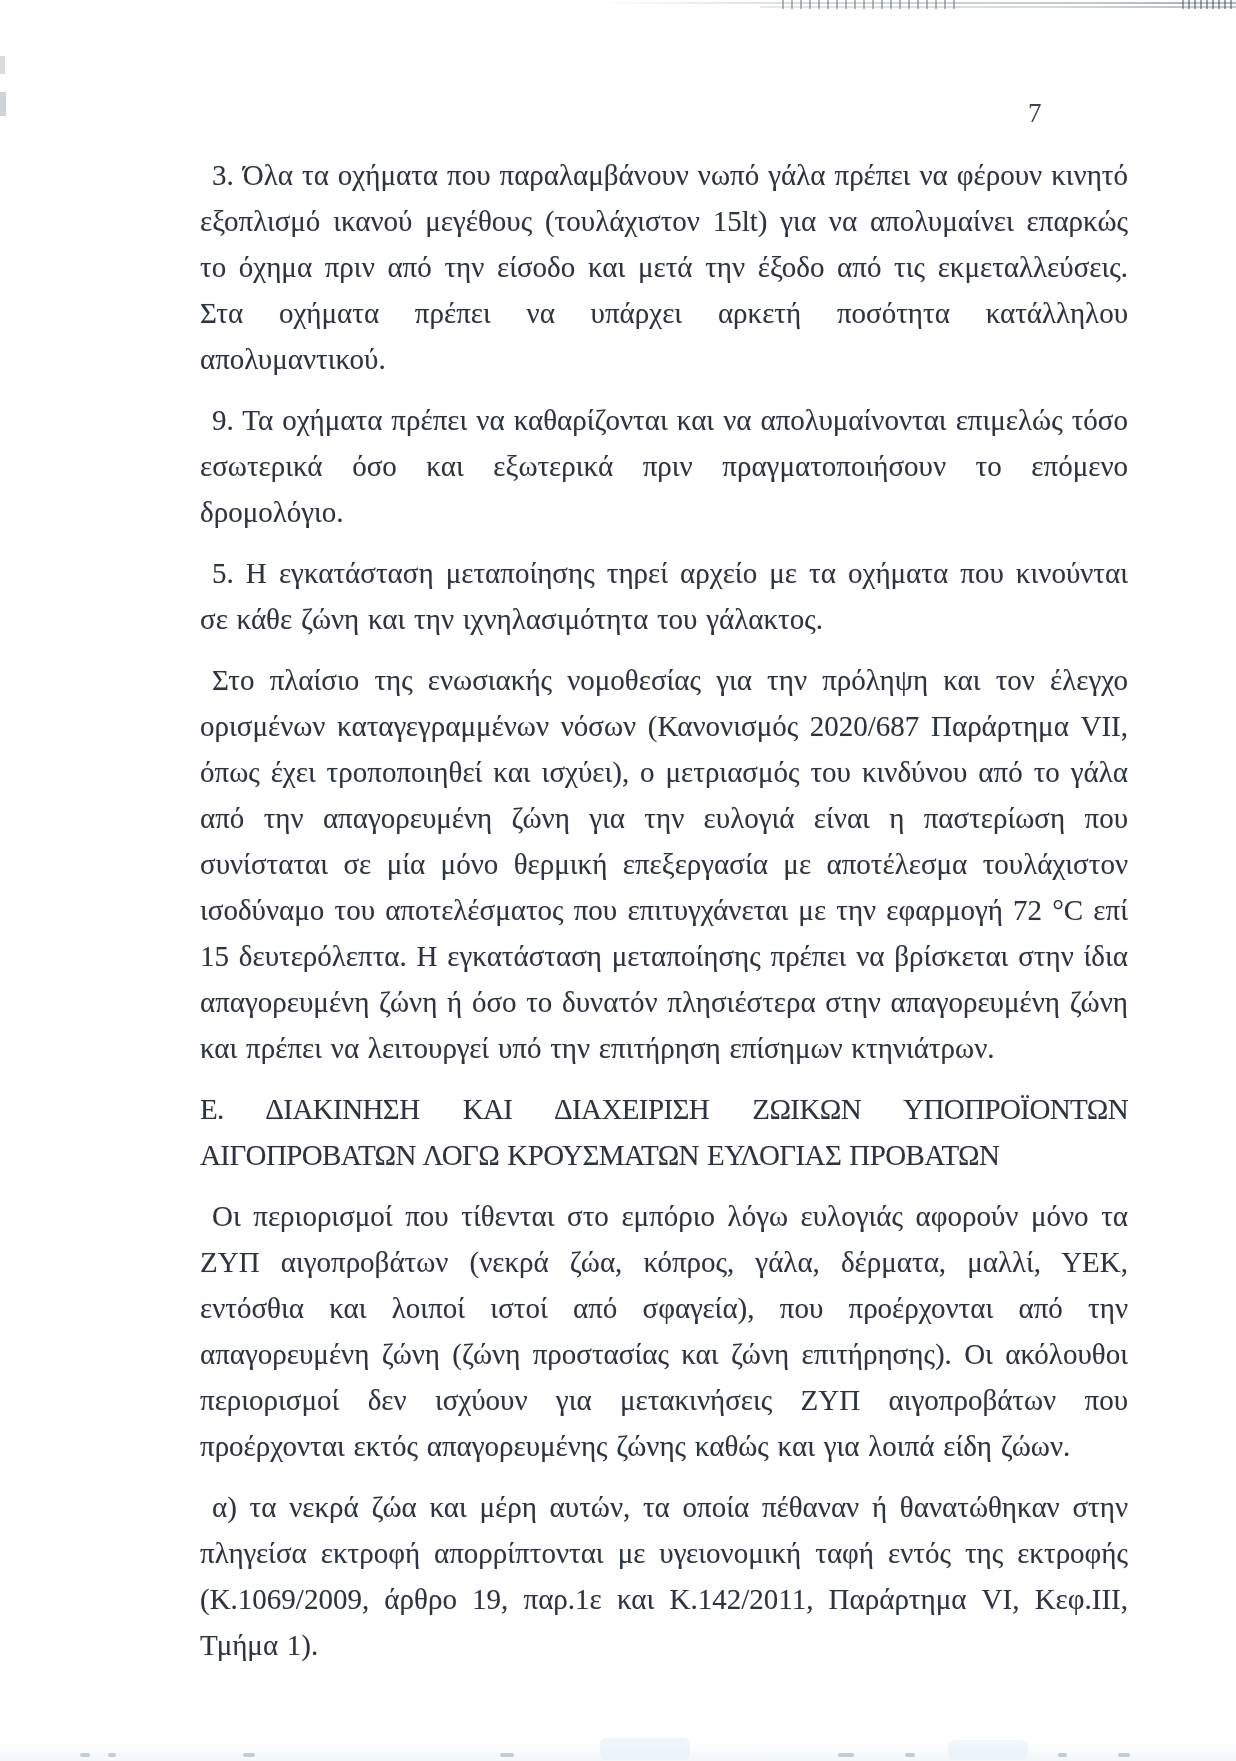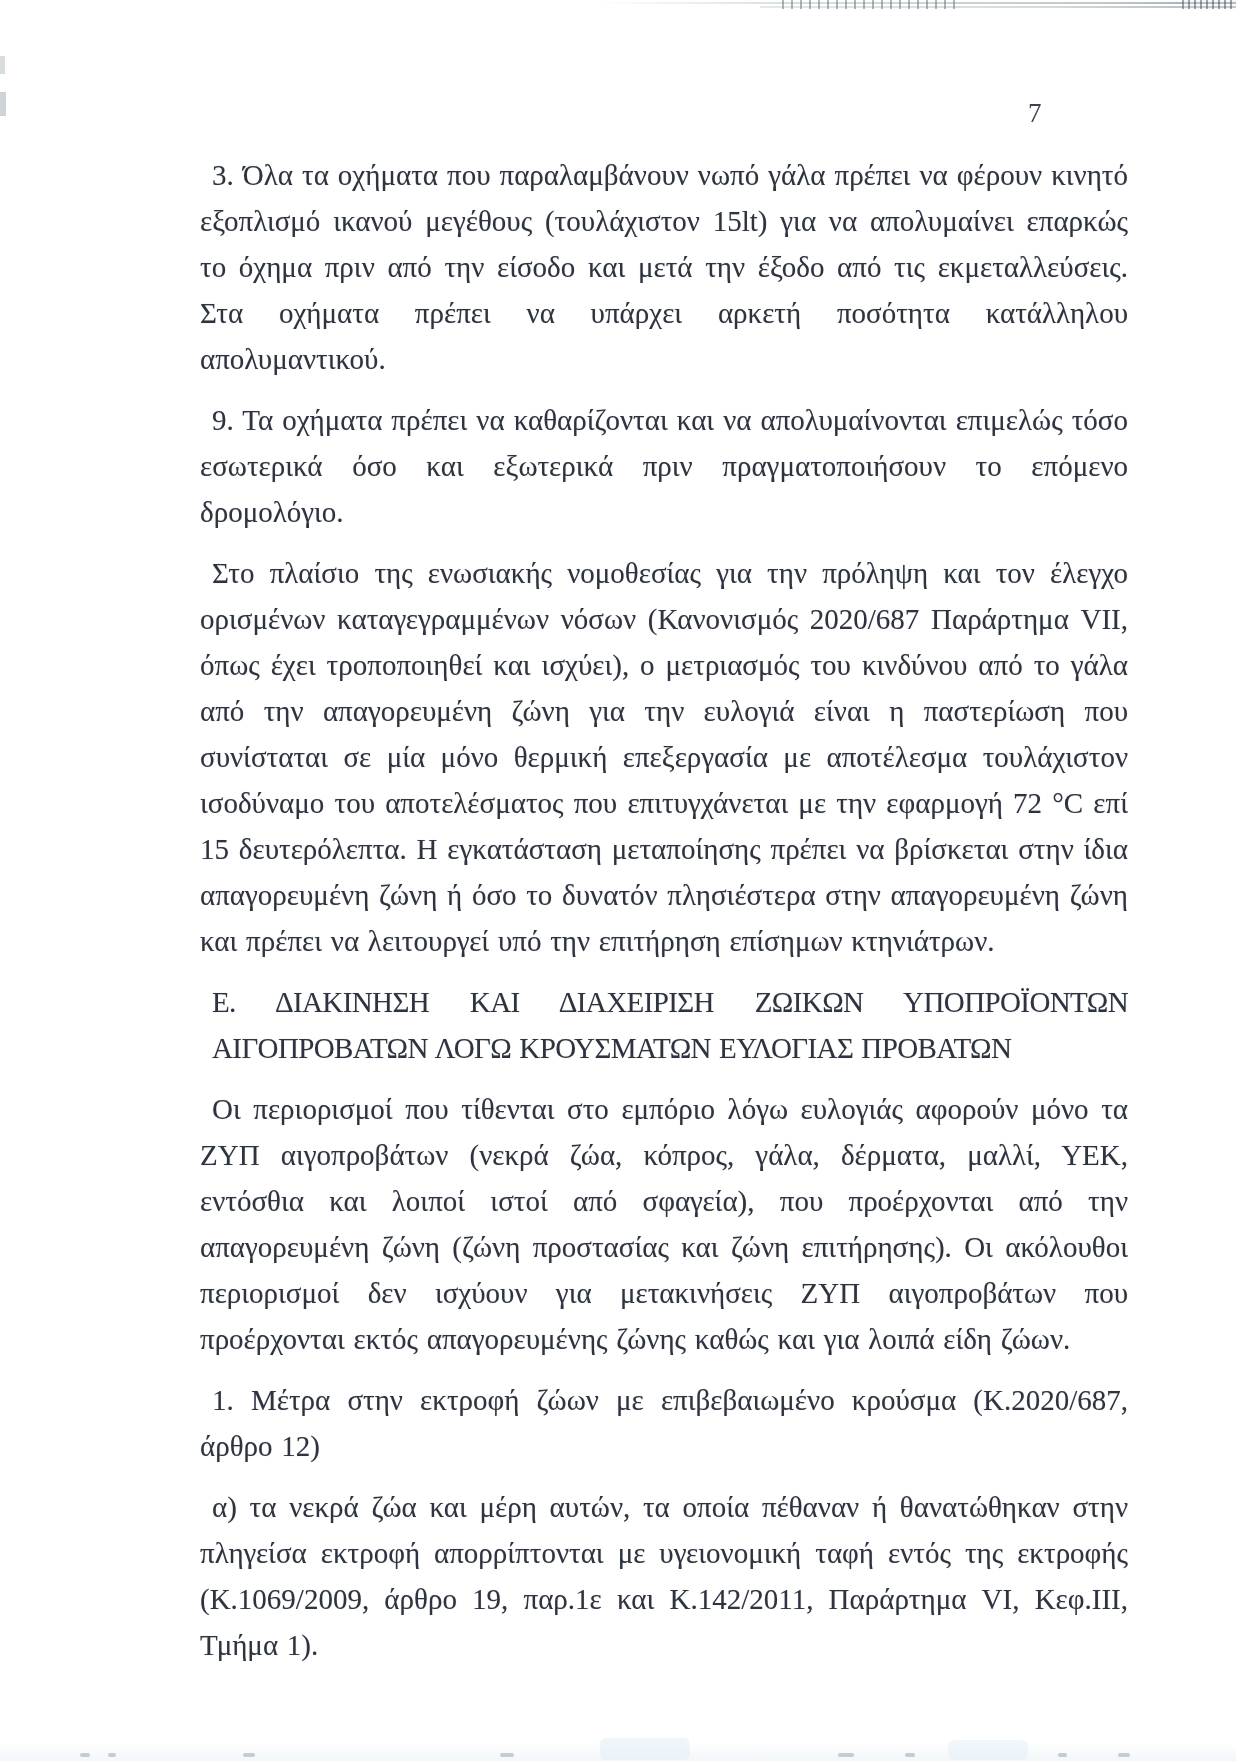--- a/index.html
+++ b/index.html
@@ -33,21 +33,21 @@
   .para {
     text-align: justify;
     text-align-last: left;
     text-indent: 12px;
     margin: 0 0 15px 0;
   }
   .heading {
     text-align: justify;
     text-align-last: left;
     text-indent: 0;
-    margin: 0 0 15px 12px;
+    margin: 0 0 15px 0;
     letter-spacing: -0.6px;
   }
   
   .artifact { position: absolute; pointer-events: none; }
   .art-top-streak-1 { left: 598px; top: 2px; width: 638px; height: 2px;
       background: linear-gradient(90deg, rgba(170,185,182,0.0), rgba(170,185,182,0.45) 30%, rgba(140,152,158,0.55) 80%, rgba(120,132,138,0.7)); }
   .art-top-streak-2 { left: 760px; top: 6px; width: 476px; height: 2px;
       background: linear-gradient(90deg, rgba(180,192,190,0.35), rgba(160,172,176,0.45) 60%, rgba(130,142,148,0.6)); }
   .art-top-ticks { left: 782px; top: 0; width: 180px; height: 9px;
       background: repeating-linear-gradient(90deg, rgba(110,122,130,0.55) 0 2px, rgba(255,255,255,0) 2px 9px); }
@@ -72,24 +72,24 @@
 </head>
 <body>
 
 <div class="page">
 
   <div class="page-number">7</div>
 
   <div class="content">
     <div class="para">3. Όλα τα οχήματα που παραλαμβάνουν νωπό γάλα πρέπει να φέρουν κινητό εξοπλισμό ικανού μεγέθους (τουλάχιστον 15lt) για να απολυμαίνει επαρκώς το όχημα πριν από την είσοδο και μετά την έξοδο από τις εκμεταλλεύσεις. Στα οχήματα πρέπει να υπάρχει αρκετή ποσότητα κατάλληλου απολυμαντικού.</div>
     <div class="para">9. Τα οχήματα πρέπει να καθαρίζονται και να απολυμαίνονται επιμελώς τόσο εσωτερικά όσο και εξωτερικά πριν πραγματοποιήσουν το επόμενο δρομολόγιο.</div>
+    <div class="para">5. Η εγκατάσταση μεταποίησης τηρεί αρχείο με τα οχήματα που κινούνται σε κάθε ζώνη και την ιχνηλασιμότητα του γάλακτος.</div>
     <div class="para">Στο πλαίσιο της ενωσιακής νομοθεσίας για την πρόληψη και τον έλεγχο ορισμένων καταγεγραμμένων νόσων (Κανονισμός 2020/687 Παράρτημα VII, όπως έχει τροποποιηθεί και ισχύει), ο μετριασμός του κινδύνου από το γάλα από την απαγορευμένη ζώνη για την ευλογιά είναι η παστερίωση που συνίσταται σε μία μόνο θερμική επεξεργασία με αποτέλεσμα τουλάχιστον ισοδύναμο του αποτελέσματος που επιτυγχάνεται με την εφαρμογή 72 °C επί 15 δευτερόλεπτα. Η εγκατάσταση μεταποίησης πρέπει να βρίσκεται στην ίδια απαγορευμένη ζώνη ή όσο το δυνατόν πλησιέστερα στην απαγορευμένη ζώνη και πρέπει να λειτουργεί υπό την επιτήρηση επίσημων κτηνιάτρων.</div>
     <div class="heading">Ε. ΔΙΑΚΙΝΗΣΗ ΚΑΙ ΔΙΑΧΕΙΡΙΣΗ ΖΩΙΚΩΝ ΥΠΟΠΡΟΪΟΝΤΩΝ ΑΙΓΟΠΡΟΒΑΤΩΝ ΛΟΓΩ ΚΡΟΥΣΜΑΤΩΝ ΕΥΛΟΓΙΑΣ ΠΡΟΒΑΤΩΝ</div>
     <div class="para">Οι περιορισμοί που τίθενται στο εμπόριο λόγω ευλογιάς αφορούν μόνο τα ΖΥΠ αιγοπροβάτων (νεκρά ζώα, κόπρος, γάλα, δέρματα, μαλλί, ΥΕΚ, εντόσθια και λοιποί ιστοί από σφαγεία), που προέρχονται από την απαγορευμένη ζώνη (ζώνη προστασίας και ζώνη επιτήρησης). Οι ακόλουθοι περιορισμοί δεν ισχύουν για μετακινήσεις ΖΥΠ αιγοπροβάτων που προέρχονται εκτός απαγορευμένης ζώνης καθώς και για λοιπά είδη ζώων.</div>
-    <div class="para">1. Μέτρα στην εκτροφή ζώων με επιβεβαιωμένο κρούσμα (Κ.2020/687, άρθρο 12)</div>
     <div class="para">α) τα νεκρά ζώα και μέρη αυτών, τα οποία πέθαναν ή θανατώθηκαν στην πληγείσα εκτροφή απορρίπτονται με υγειονομική ταφή εντός της εκτροφής (Κ.1069/2009, άρθρο 19, παρ.1ε και Κ.142/2011, Παράρτημα VI, Κεφ.III, Τμήμα 1).</div>
   </div>
 
   <div class="artifact art-top-streak-1"></div>
   <div class="artifact art-top-streak-2"></div>
   <div class="artifact art-top-ticks"></div>
   <div class="artifact art-top-corner"></div>
   <div class="artifact art-left-mark-1"></div>
   <div class="artifact art-left-mark-2"></div>
   <div class="artifact art-bottom-band"></div>

